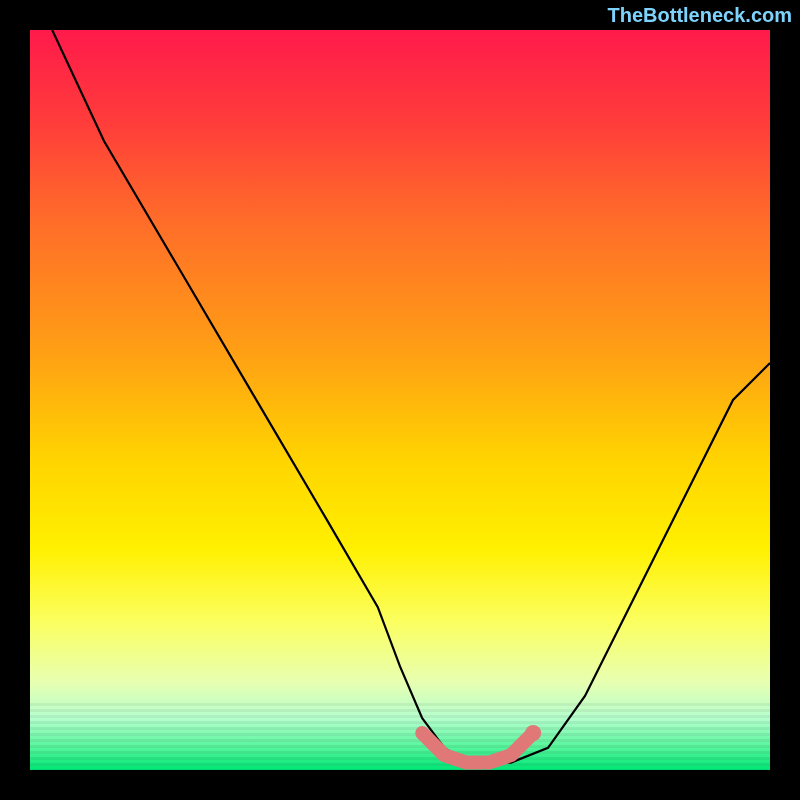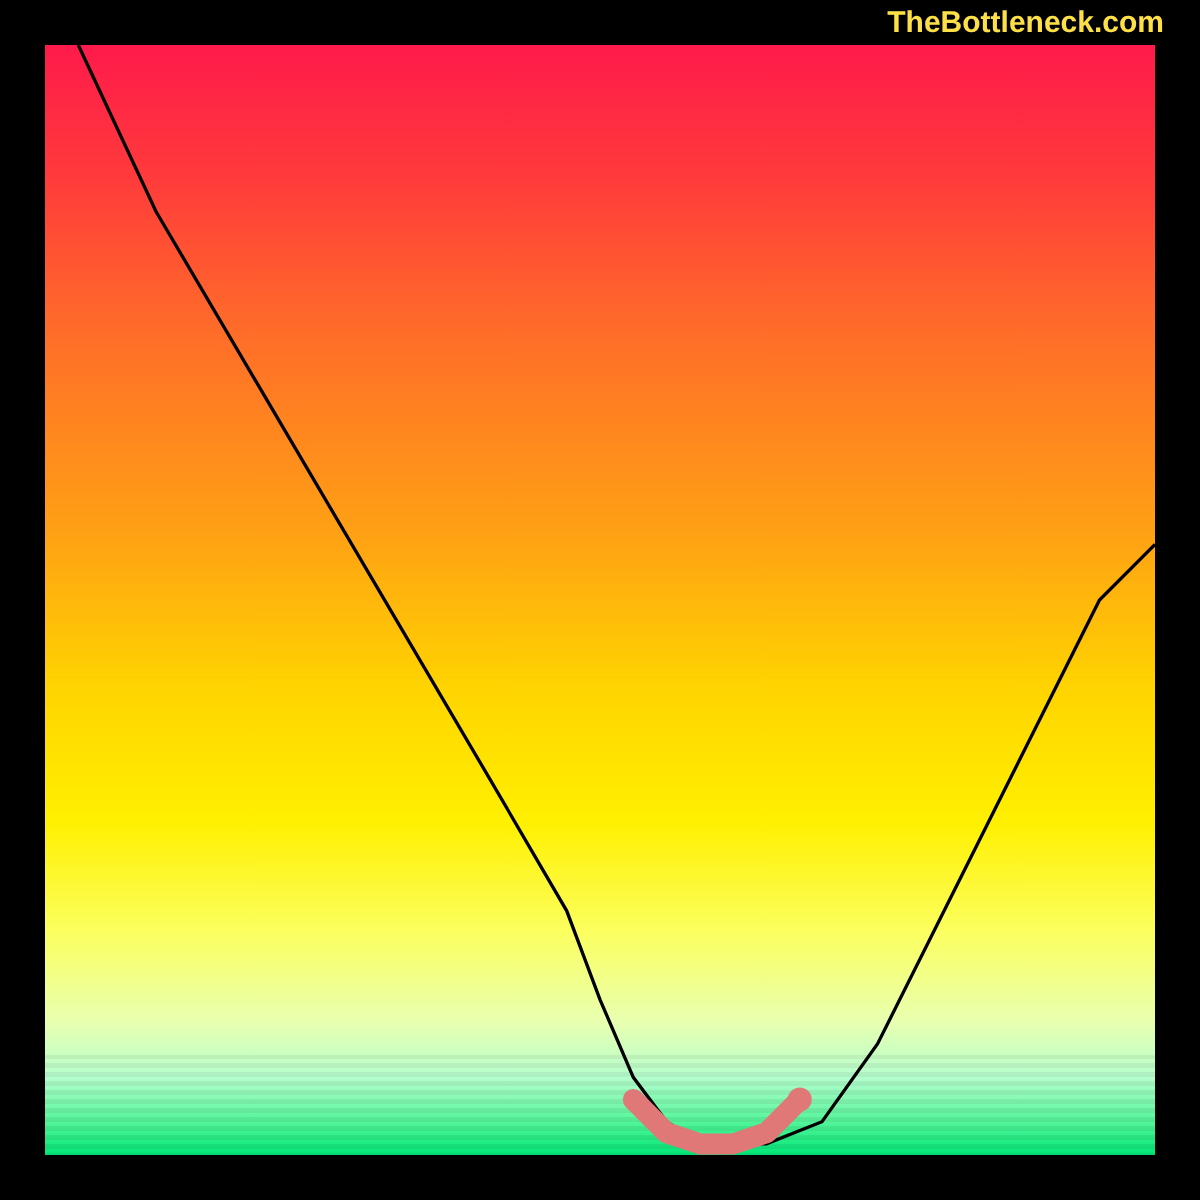--- a/index.html
+++ b/index.html
@@ -17,21 +17,21 @@
       #e8ffb0 88%,
       #b6ffce 93%,
       #54f59a 97%,
       #00e676 100%);
   }
   .greenbands{position:absolute;left:0;right:0;bottom:0;height:70px;pointer-events:none;
     background:repeating-linear-gradient(to bottom,
       rgba(255,255,255,0) 0px, rgba(255,255,255,0) 3px,
       rgba(0,0,0,0.06) 3px, rgba(0,0,0,0.06) 6px);
   }
-  .wm{position:absolute;top:4px;right:24px;font:600 20px Arial,Helvetica,sans-serif;color:#fde047;}
+  .wm{position:absolute;top:4px;right:8px;font:600 20px Arial,Helvetica,sans-serif;color:#7dd3fc;}
   svg{position:absolute;inset:0;}
 </style>
 </head>
 <body>
 
 <div class="frame">
   <div class="plot">
     <div class="gradient"></div>
     <div class="greenbands"></div>
     <svg viewBox="0 0 740 740" preserveAspectRatio="none">

